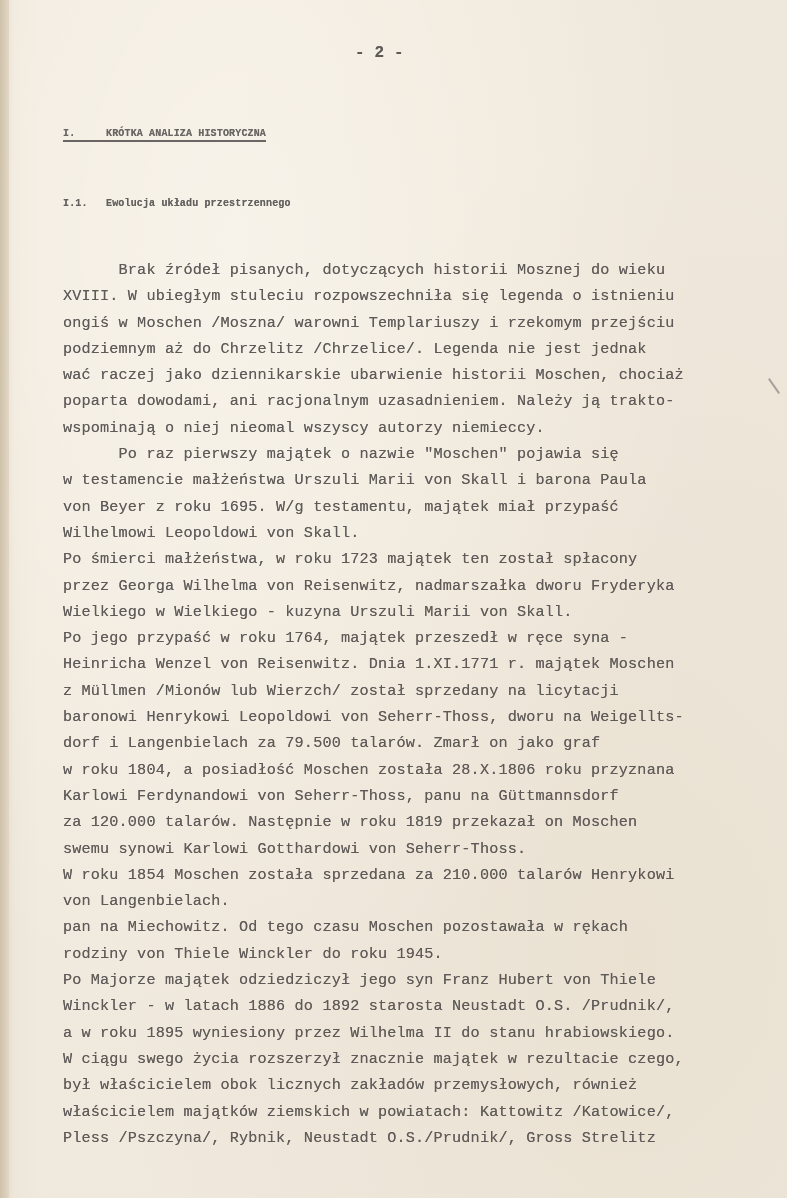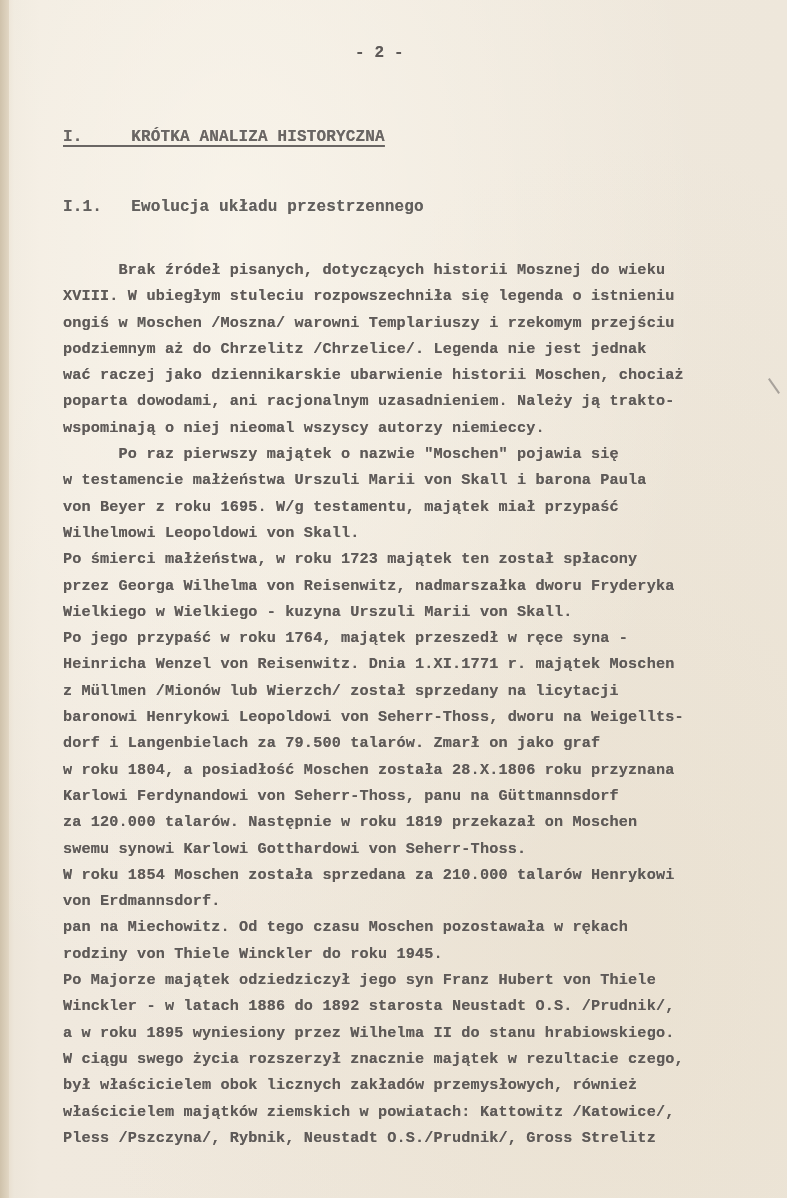--- a/index.html
+++ b/index.html
@@ -26,21 +26,21 @@
     .left-edge {
       position: absolute;
       left: 0; top: 0;
       width: 9px;
       height: 1198px;
       background: linear-gradient(90deg, #cfc2ab, #e2d7c4);
     }
     .tw {
       font-family: "Liberation Mono", "DejaVu Sans Mono", monospace;
       color: #5e5a58;
-      font-size: 16px;
+      font-size: 10px;
       letter-spacing: 0.15px;
       white-space: pre;
       position: absolute;
       text-shadow: 0 0 0.6px rgba(60,55,55,0.55);
       font-weight: bold;
     }
     .page-number {
       left: 355px;
       top: 44px;
       font-size: 16px;
@@ -69,21 +69,21 @@
       list-style: none;
     }
     .body-lines li {
       font-family: "Liberation Mono", "DejaVu Sans Mono", monospace;
       color: #5e5a58;
       font-size: 15.2px;
       height: 26.3px;
       line-height: 26.3px;
       white-space: pre;
       letter-spacing: 0.15px;
-      font-weight: bold;
+      font-weight: normal;
       text-shadow: 0 0 0.6px rgba(60,55,55,0.55);
     }
     .stray-mark {
       position: absolute;
       left: 773px;
       top: 377px;
       width: 2px;
       height: 18px;
       background: #8a8480;
       transform: rotate(-35deg);
@@ -120,21 +120,21 @@
     <li>Po jego przypaść w roku 1764, majątek przeszedł w ręce syna -</li>
     <li>Heinricha Wenzel von Reisenwitz. Dnia 1.XI.1771 r. majątek Moschen</li>
     <li>z Müllmen /Mionów lub Wierzch/ został sprzedany na licytacji</li>
     <li>baronowi Henrykowi Leopoldowi von Seherr-Thoss, dworu na Weigellts-</li>
     <li>dorf i Langenbielach za 79.500 talarów. Zmarł on jako graf</li>
     <li>w roku 1804, a posiadłość Moschen została 28.X.1806 roku przyznana</li>
     <li>Karlowi Ferdynandowi von Seherr-Thoss, panu na Güttmannsdorf</li>
     <li>za 120.000 talarów. Następnie w roku 1819 przekazał on Moschen</li>
     <li>swemu synowi Karlowi Gotthardowi von Seherr-Thoss.</li>
     <li>W roku 1854 Moschen została sprzedana za 210.000 talarów Henrykowi</li>
-    <li>von Erdmannsdorf.</li>
+    <li>von Langenbielach.</li>
     <li>pan na Miechowitz. Od tego czasu Moschen pozostawała w rękach</li>
     <li>rodziny von Thiele Winckler do roku 1945.</li>
     <li>Po Majorze majątek odziedziczył jego syn Franz Hubert von Thiele</li>
     <li>Winckler - w latach 1886 do 1892 starosta Neustadt O.S. /Prudnik/,</li>
     <li>a w roku 1895 wyniesiony przez Wilhelma II do stanu hrabiowskiego.</li>
     <li>W ciągu swego życia rozszerzył znacznie majątek w rezultacie czego,</li>
     <li>był właścicielem obok licznych zakładów przemysłowych, również</li>
     <li>właścicielem majątków ziemskich w powiatach: Kattowitz /Katowice/,</li>
     <li>Pless /Pszczyna/, Rybnik, Neustadt O.S./Prudnik/, Gross Strelitz</li>
   </ul>

